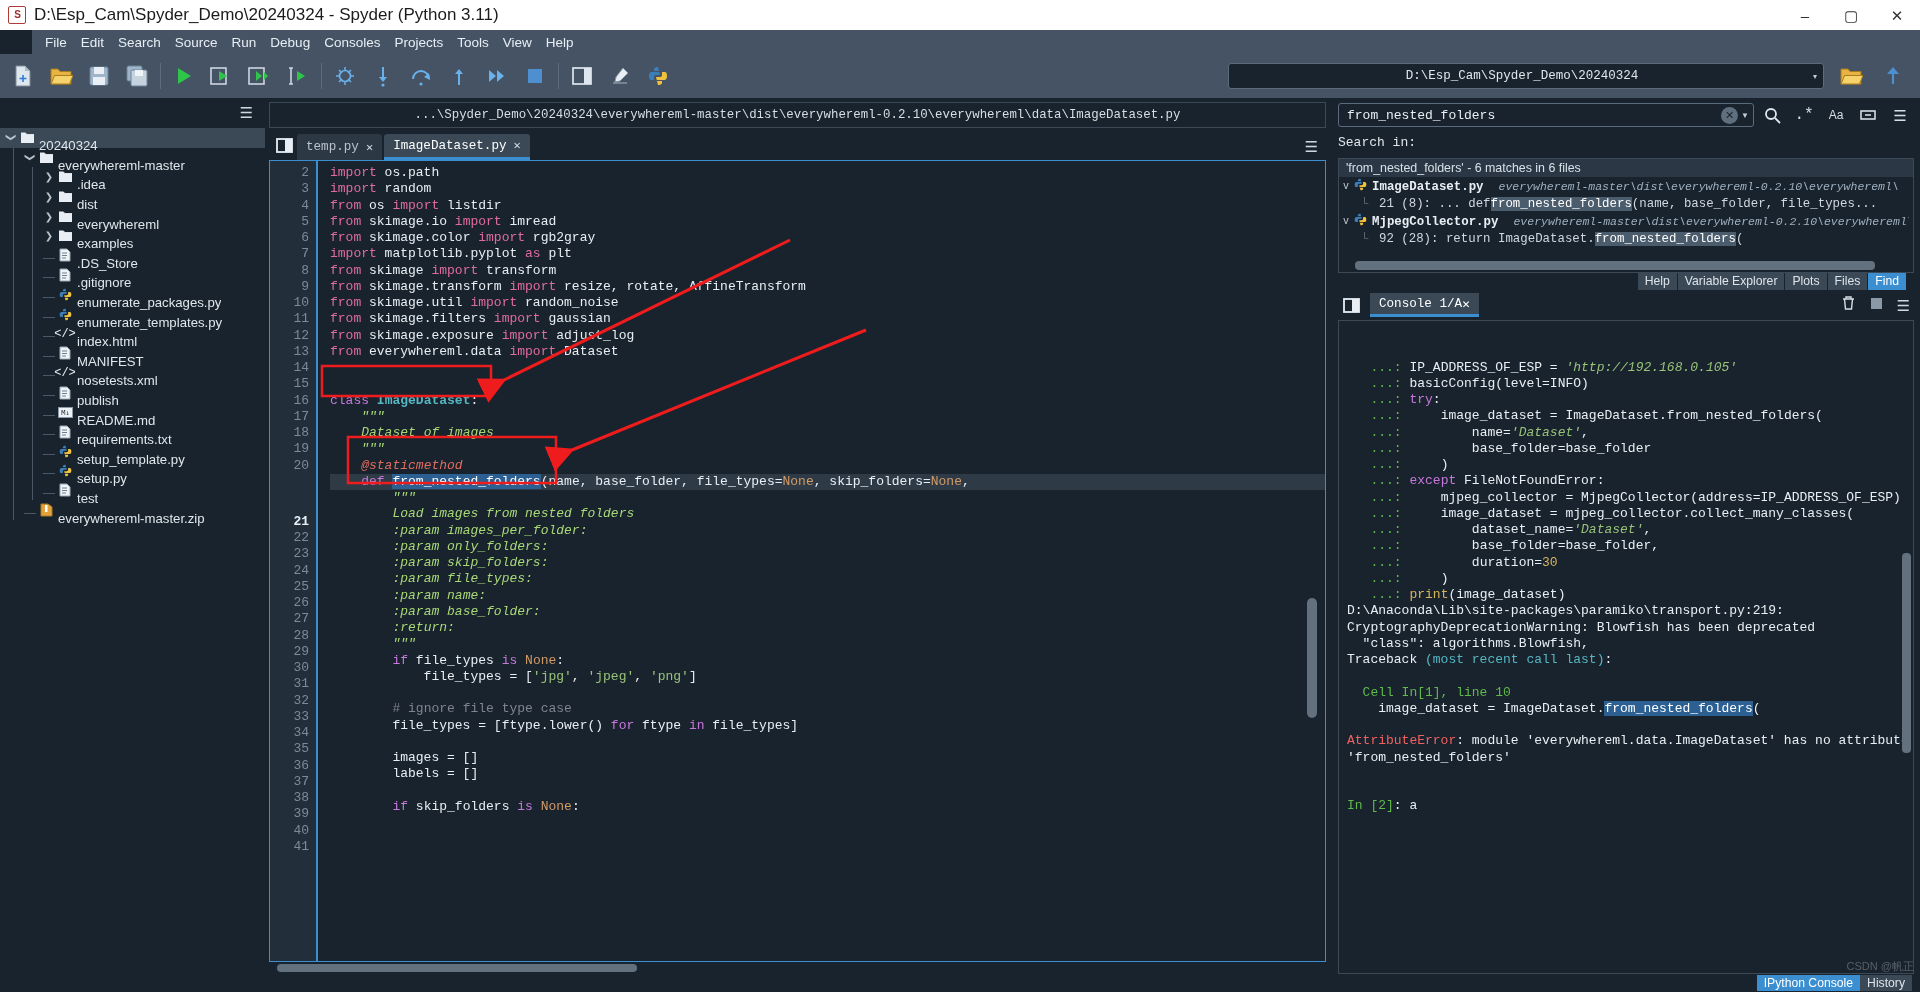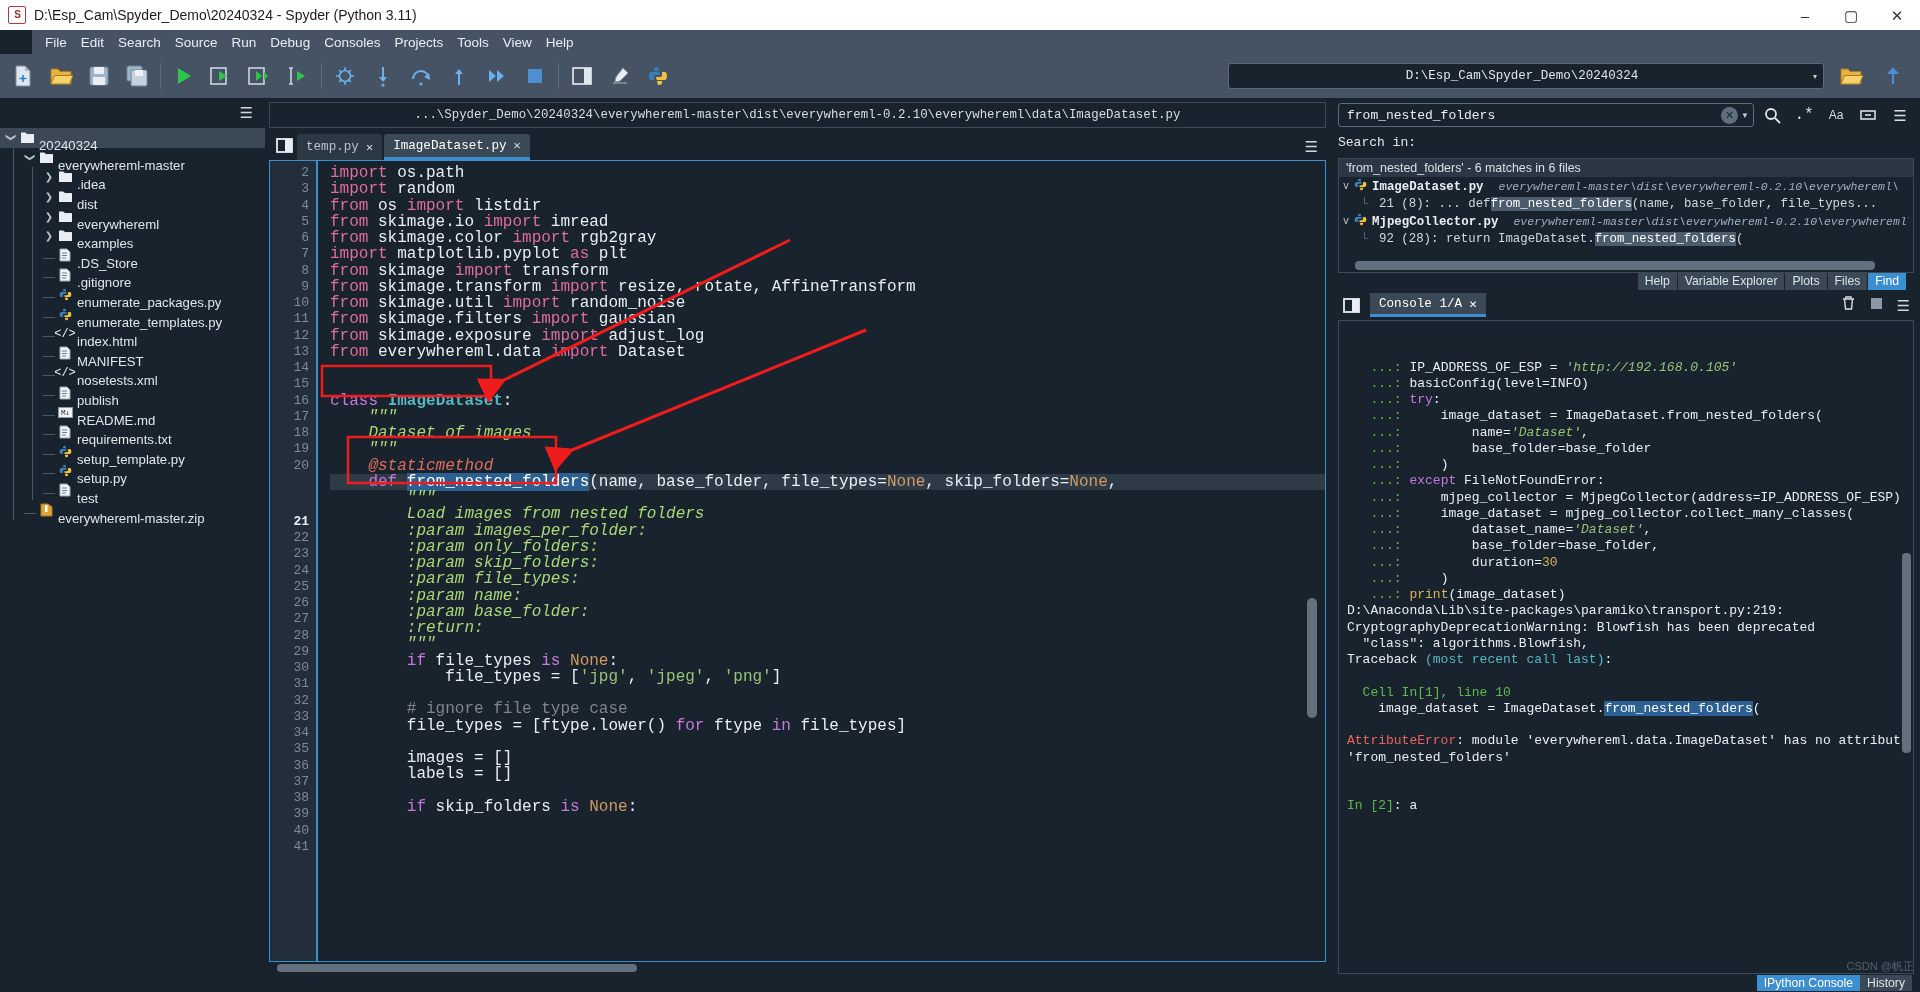--- a/index.html
+++ b/index.html
@@ -15,21 +15,21 @@
   #titlebar {
     height: 30px; background: #ffffff; display: flex; align-items: center;
     padding-left: 8px; position: relative;
   }
   #titlebar .app-icon {
     width: 18px; height: 18px; margin-right: 8px; flex: 0 0 auto;
     background: #ffffff; border: 1px solid #b03a3a; border-radius: 2px;
     color: #9b2f2f; font-size: 10px; font-weight: bold; line-height: 16px;
     text-align: center; letter-spacing: -1px;
   }
-  #titlebar .title-text { font-size: 14px; color: #1b1b1b; white-space: nowrap; }
+  #titlebar .title-text { font-size: 17px; color: #1b1b1b; white-space: nowrap; }
   #win-buttons { position: absolute; right: 0; top: 0; height: 30px; display: flex; }
   #win-buttons div {
     width: 46px; height: 30px; display: flex; align-items: center; justify-content: center;
     font-size: 15px; color: #333; line-height: 1;
   }
 
   
   #menubar {
     height: 24px; background: #455364; display: flex; align-items: center;
     padding-left: 6px;
@@ -98,21 +98,21 @@
     flex: 1 1 auto; margin: 0 6px 0 4px; border: 1px solid #3b8ed0; background: #19232d;
     position: relative; overflow: hidden; display: flex;
   }
   #gutter {
     width: 46px; background: #222e3a; color: #7d8a97; font-size: 13px;
     text-align: right; padding: 4px 7px 0 0; flex: 0 0 auto; line-height: 16.25px;
   }
   #gutter div.cur { color: #e8eef4; font-weight: bold; margin-top: 40px; }
   #edge { width: 2px; background: #3b8ed0; flex: 0 0 auto; }
   #code-lines {
-    flex: 1 1 auto; padding: 4px 0 0 12px; font-size: 16px; line-height: 16.25px;
+    flex: 1 1 auto; padding: 4px 0 0 12px; font-size: 13px; line-height: 16.25px;
     color: #e8eef4; white-space: pre; overflow: hidden; position: relative;
   }
   #code-lines .ln { height: 16.25px; }
   #code-lines .ln.cur { background: #2e3b47; }
   .k { color: #c678dd; }            
   .kw2 { color: #e06c9f; }          
   .bi { color: #d19a66; }           
   .st { color: #98c379; }           
   .cm { color: #7f848e; }           
   .ds { color: #a9d977; font-style: italic; }  
@@ -161,21 +161,21 @@
   #res-hscroll .thumb { position: absolute; left: 10px; top: 0; height: 9px; width: 520px; background: #63707e; border-radius: 4px; }
 
   #find-tabs { display: flex; justify-content: flex-end; gap: 1px; height: 17px; padding-right: 8px; }
   .bottom-tab { background: #3b4956; color: #dde4ea; font-size: 12.2px; padding: 1px 7px; }
   .bottom-tab.active { background: #3b8ed0; color: #ffffff; }
 
   
   #console-panel { flex: 1 1 auto; display: flex; flex-direction: column; background: #19232d; padding: 0 6px 0 6px; position: relative; }
   #console-tabbar { height: 30px; display: flex; align-items: center; position: relative; }
   .ctab {
-    height: 24px; display: flex; align-items: center; gap: 7px; padding: 0 9px;
+    height: 24px; display: flex; align-items: center; gap: 0; padding: 0 9px;
     background: #3b4956; color: #ffffff; font-size: 12.6px; border-bottom: 3px solid #3b8ed0;
     margin-left: 6px;
   }
   #console-tools { position: absolute; right: 4px; display: flex; gap: 14px; align-items: center; }
   #console-body {
     flex: 1 1 auto; border: 1px solid #3c4a58; background: #19232d; overflow: hidden;
     padding: 6px 8px; font-size: 13px; line-height: 16.25px; white-space: pre; color: #e8eef4;
     position: relative;
   }
   .c-prompt { color: #5fba4a; }

